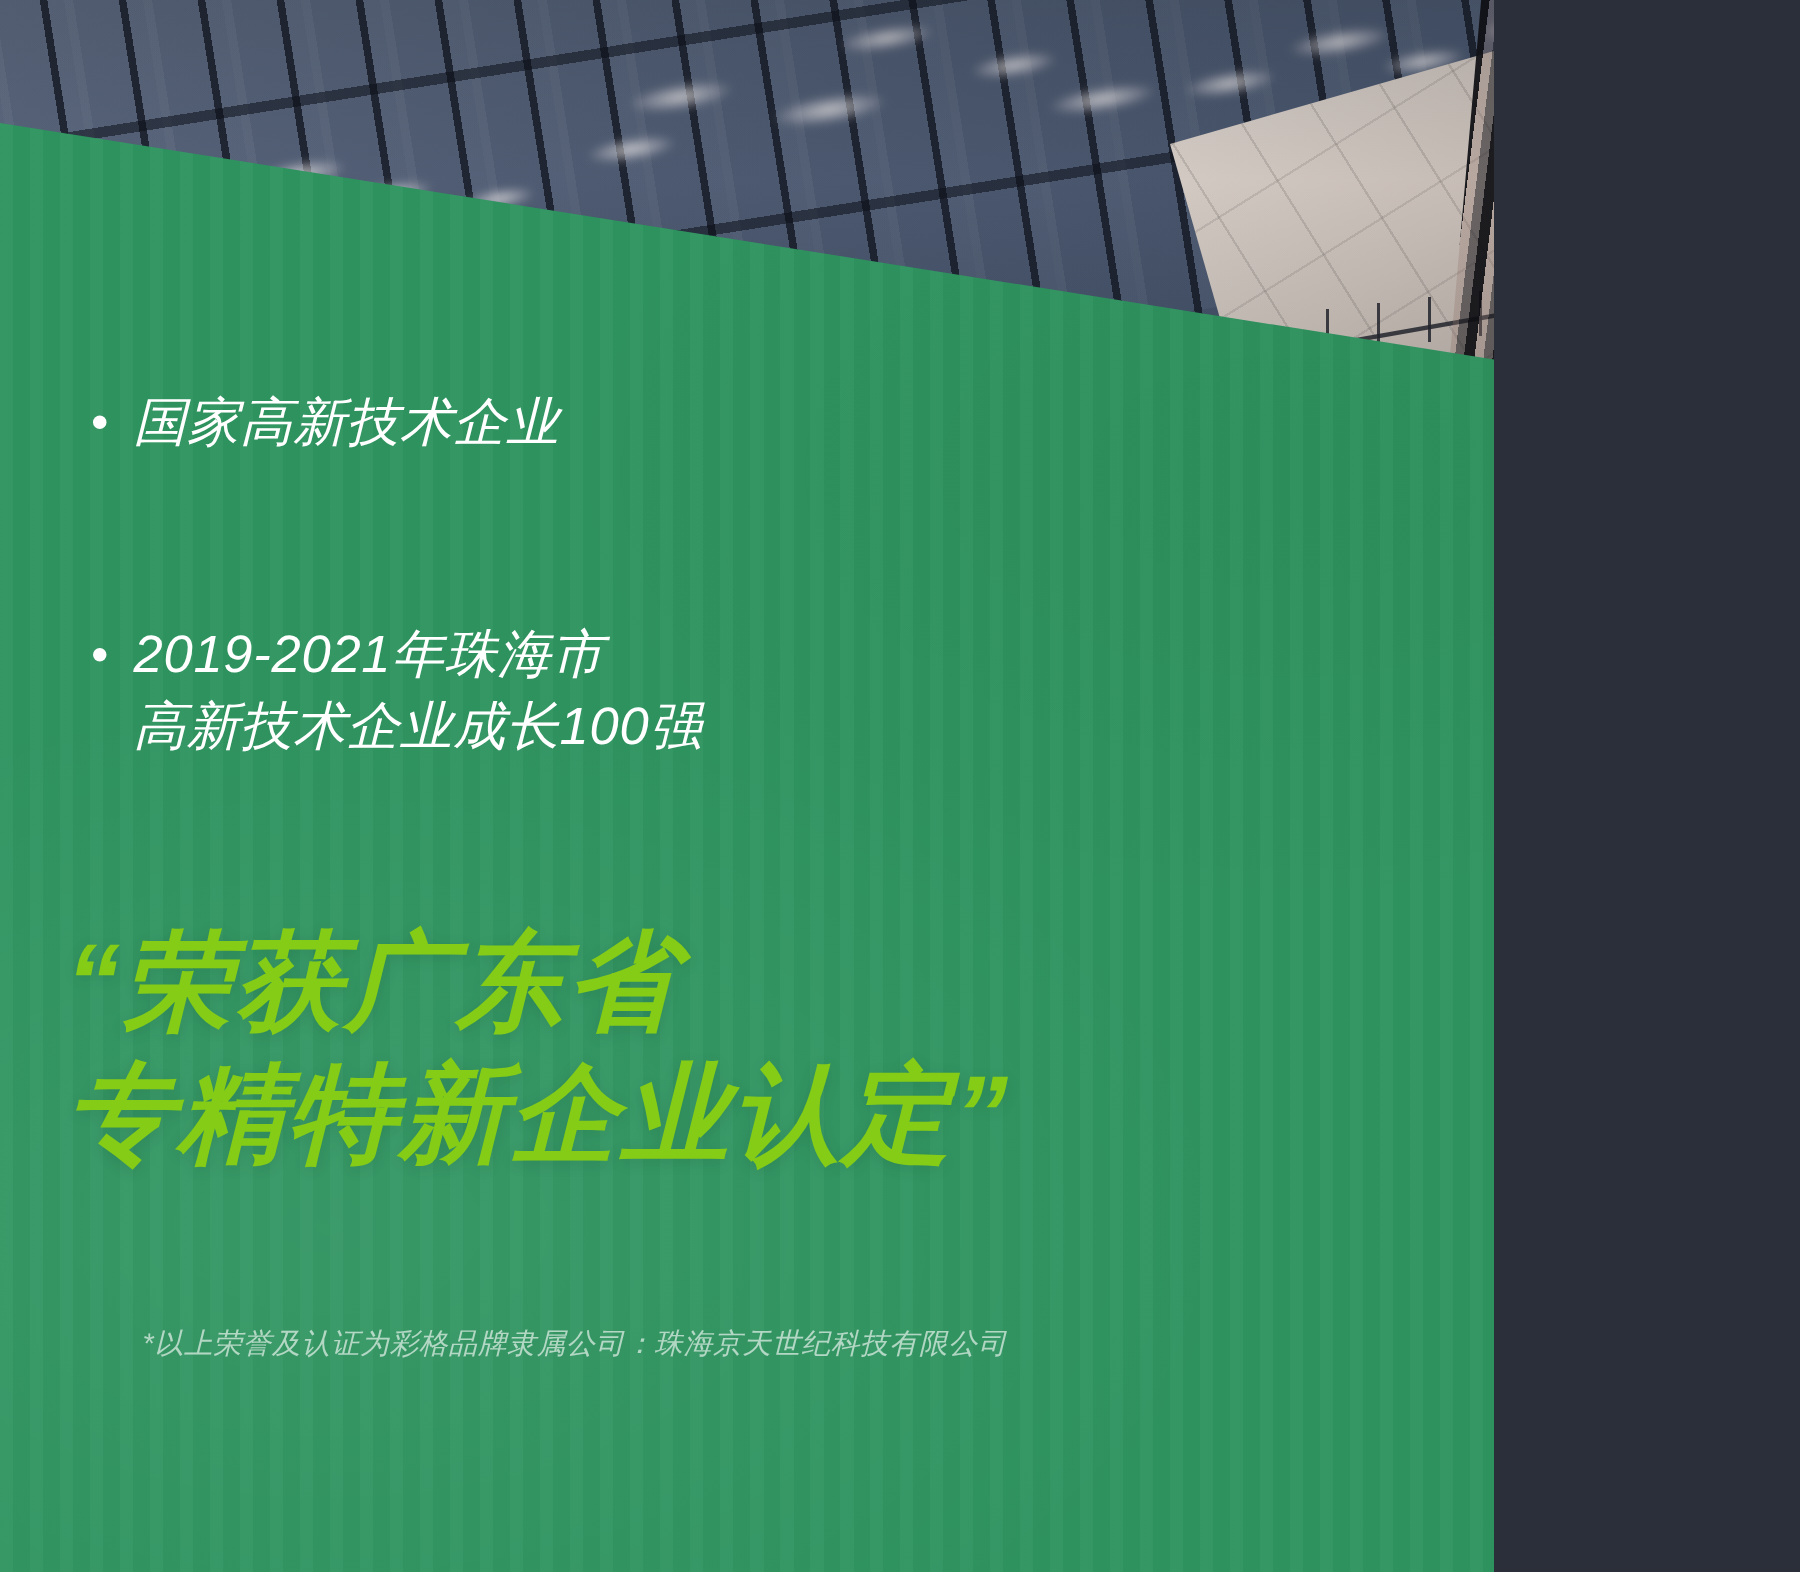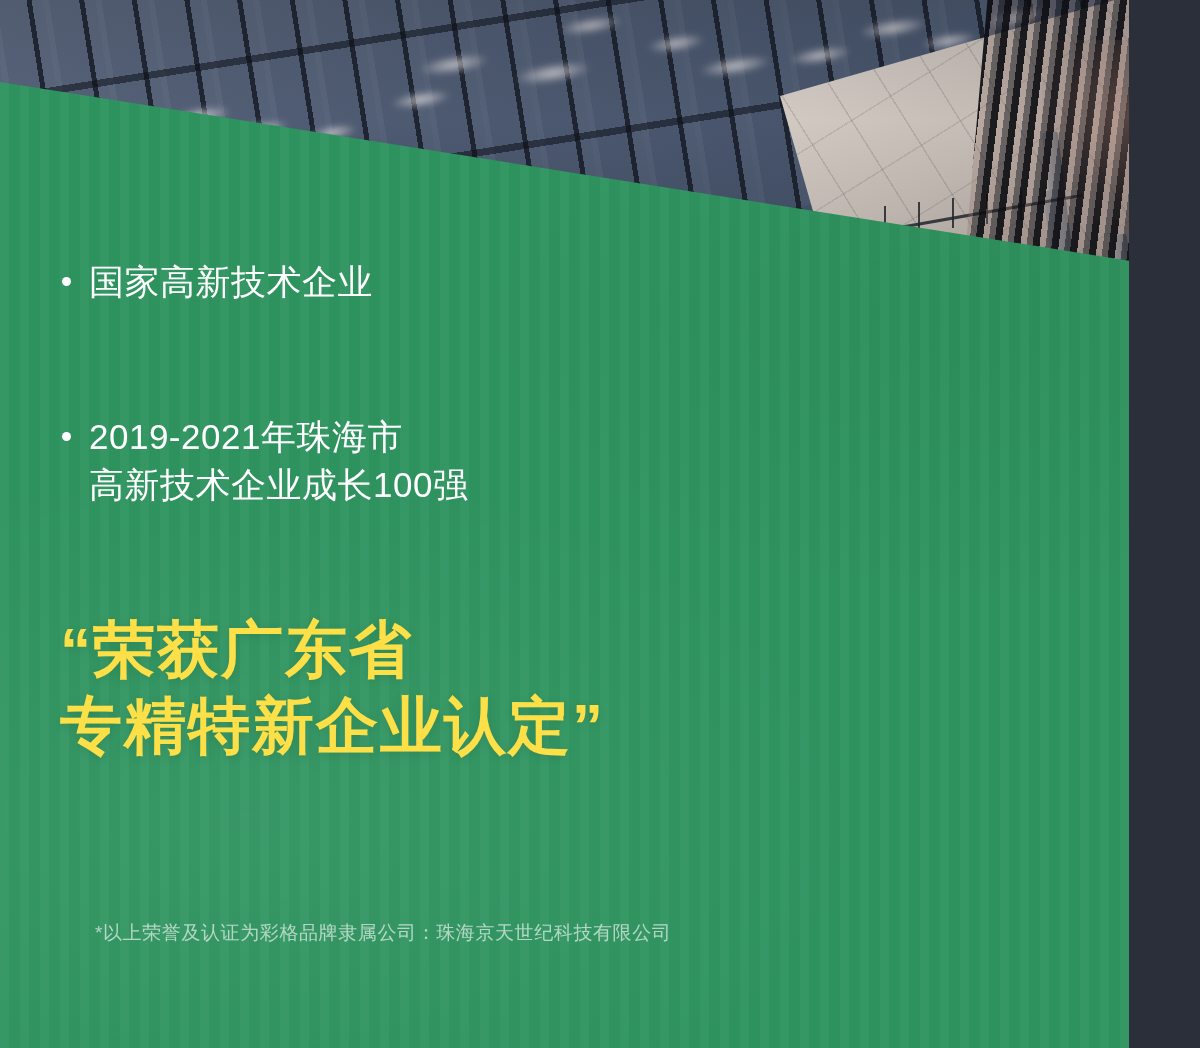--- a/index.html
+++ b/index.html
@@ -7,23 +7,24 @@
   html, body {
     width:1200px;
     height:1048px;
     overflow:hidden;
     background:#2b2f3a;
     font-family:"Liberation Sans","DejaVu Sans",sans-serif;
   }
 
   #poster {
     position:relative;
-    width:1129px;
+    width:996px;
     height:1048px;
     overflow:hidden;
+    font-style:italic;
   }
 
   
   .photo {
     position:absolute;
     left:0; top:0;
     width:1200px; height:300px;
     overflow:hidden;
     background:linear-gradient(170deg,#5a667d 0%, #49566d 35%, #3d4a60 70%, #39455a 100%);
   }
@@ -162,35 +163,35 @@
     margin-left:18px;
     white-space:pre-line;
   }
 
   #b1 { left:62px; top:258px; }
   #b2 { left:62px; top:413px; }
   #b3 { left:599px; top:413px; }
 
   .headline {
     position:absolute;
-    left:60px;
+    left:44px;
     top:612px;
-    color:#fde047;
-    font-size:62px;
+    color:#84cc16;
+    font-size:72px;
     font-weight:700;
     line-height:1.22;
     letter-spacing:2px;
     white-space:pre-line;
     text-shadow:0 2px 10px rgba(0,0,0,0.10);
   }
 
   .footnote {
     position:absolute;
     left:95px;
-    top:920px;
+    top:883px;
     color:rgba(255,255,255,0.62);
     font-size:19px;
     letter-spacing:0.6px;
     font-weight:400;
   }
 </style>
 </head>
 <body>
 
 <div id="poster">

